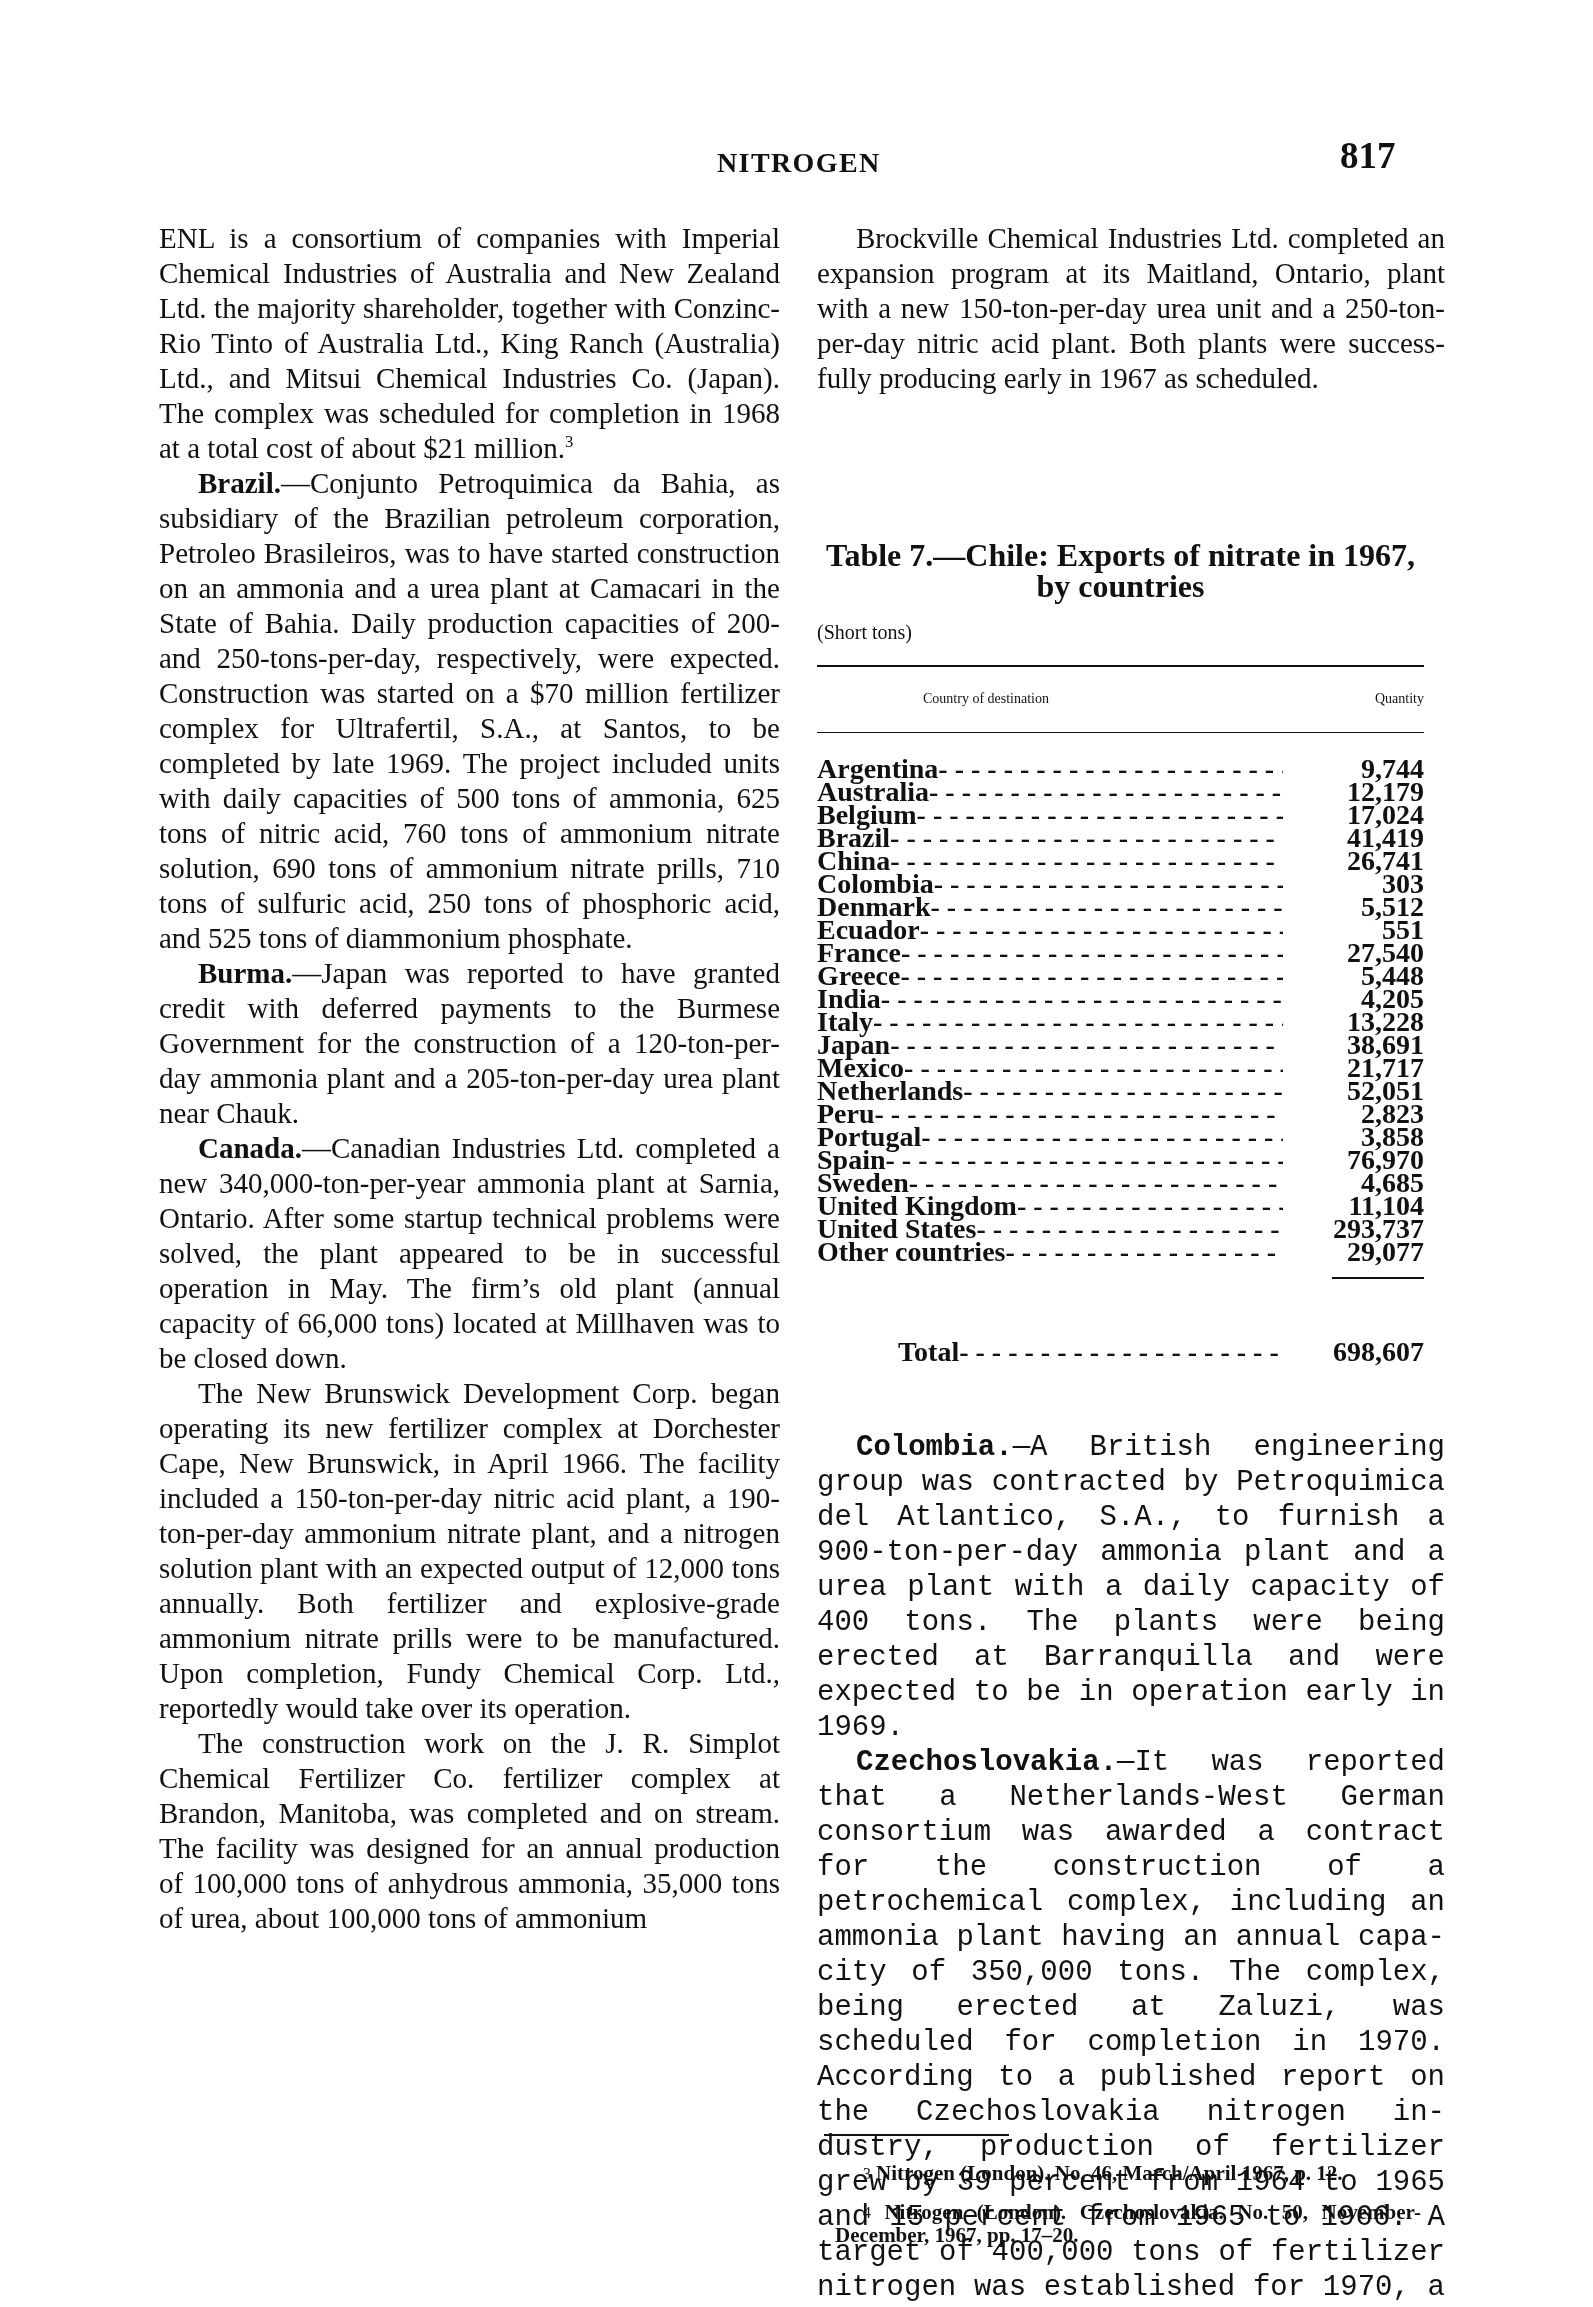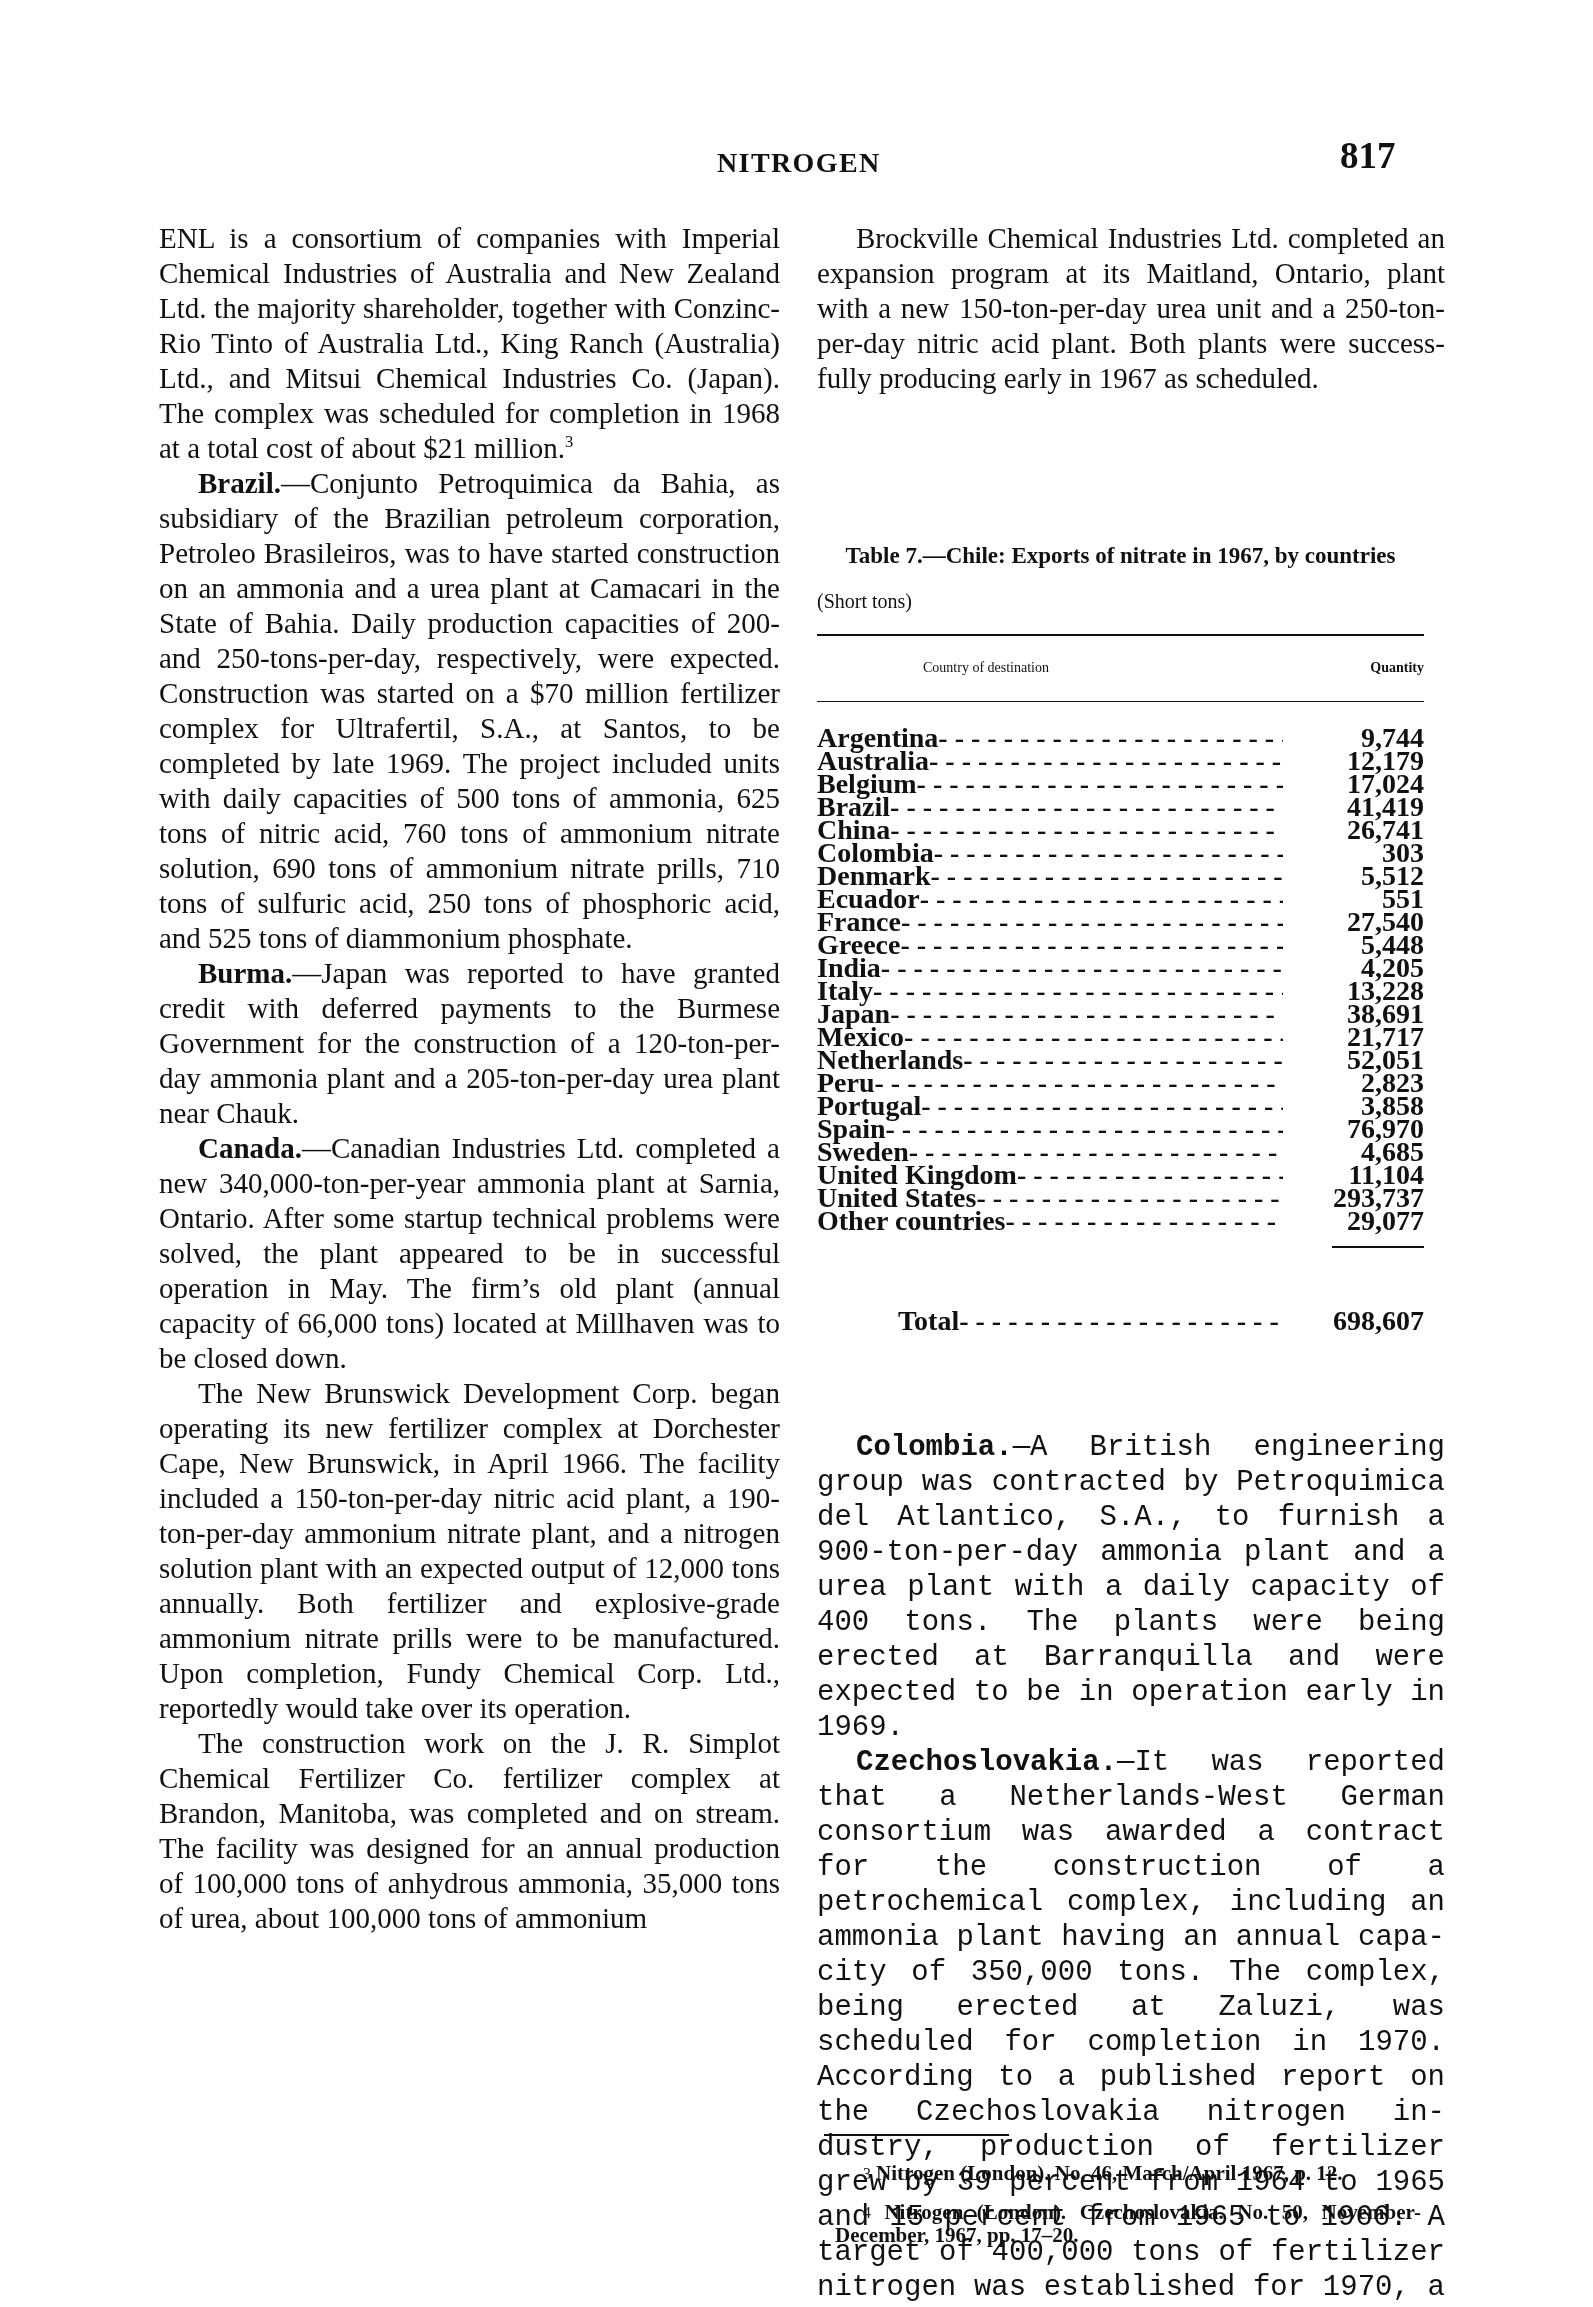--- a/index.html
+++ b/index.html
@@ -17,27 +17,27 @@
   .col-left { left: 159px; top: 221px; width: 621px; }
   .col-right-top { left: 817px; top: 221px; width: 628px; }
   .col-right-bottom { left: 817px; top: 1430px; width: 628px; font-family: Liberation Mono, monospace; }
 
   .col p { margin: 0; text-indent: 39px; }
   .col p.noindent { text-indent: 0; }
   .col b { font-weight: bold; }
   sup { font-size: 16.6px; line-height: 0; vertical-align: super; }
 
   .table-block { position: absolute; left: 817px; top: 540px; width: 607px; }
-  .table-title { text-align: center; font-weight: bold; font-size: 23px; line-height: 31px; }
+  .table-title { text-align: center; font-weight: bold; font-size: 32px; line-height: 31px; }
   .table-units { text-align: left; font-size: 20px; margin-top: 18.5px; }
   .rule-thick { border-top: 2.3px solid #111; }
   .rule-thin { border-top: 1.8px solid #111; }
   .thead { display: flex; justify-content: space-between; align-items: center;
            height: 65px; font-size: 14px; padding: 0 0 0 106px; }
-  .thead .qty-h { padding-right: 0; font-weight: bold; }
+  .thead .qty-h { padding-right: 0; }
   .tbody { padding-top: 24px; }
   .trow { display: flex; align-items: baseline; height: 23px; font-size: 28px;
           font-weight: bold; line-height: 23px; }
   .trow .country { white-space: nowrap; }
   .trow .leader { flex: 1; overflow: hidden; white-space: nowrap; letter-spacing: 2.8px;
                   margin-right: 35px; }
   .trow .leader::after { content: "- - - - - - - - - - - - - - - - - - - - - - - - - - - - - - - - - - - - - - - - - - - - - - - - - - - - - - - - - - - - - - - - - -"; letter-spacing: 0; }
   .trow .qty { width: 106px; text-align: right; }
   .sum-rule { margin-left: auto; width: 92px; border-top: 2.3px solid #111; margin-top: 14px; margin-bottom: 13px; }
   .trow.total .country { padding-left: 81px; margin-top: 48px; }

